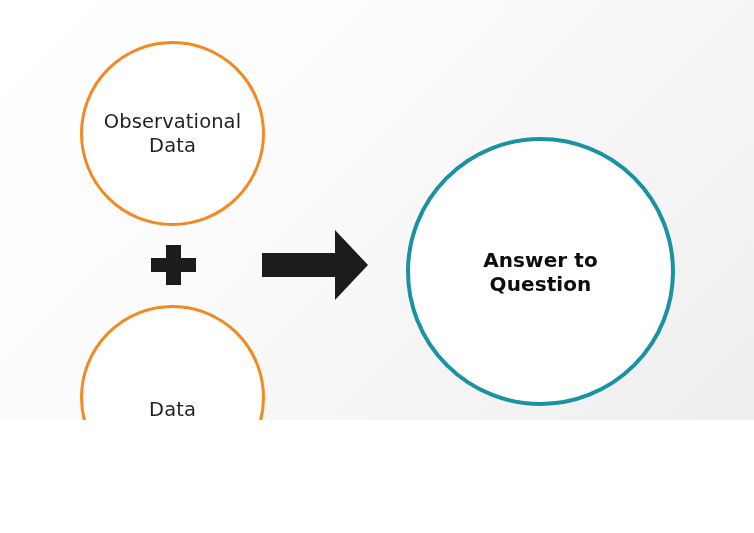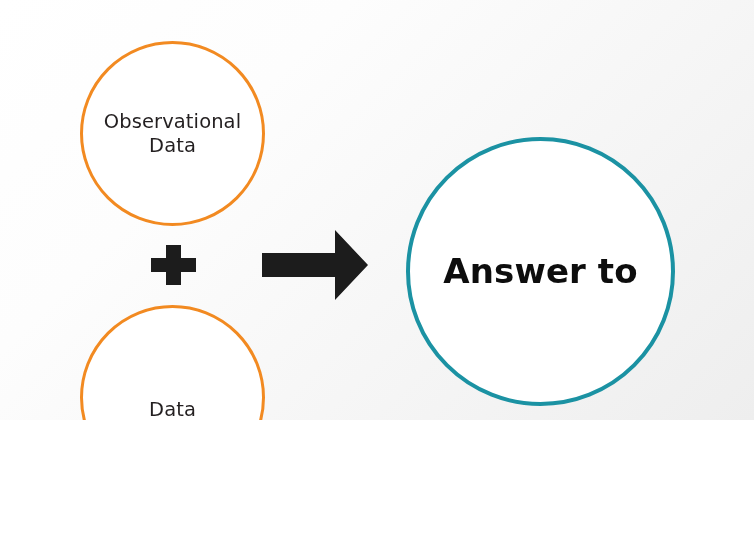--- a/index.html
+++ b/index.html
@@ -58,21 +58,21 @@
   }
   
   #circle-answer {
     left: 406px;
     top: 137px;
     width: 269px;
     height: 269px;
     border: 4px solid #1B92A3;
   }
   #circle-answer .node-label {
-    font-size: 34px;
+    font-size: 20px;
     font-weight: 700;
     color: #0d0d0d;
     width: 230px;
     line-height: 1.2;
   }
   
   #plus-operator {
     position: absolute;
     left: 151px;
     top: 245px;
@@ -124,16 +124,16 @@
   <div id="plus-operator">
     <div class="bar-h"></div>
     <div class="bar-v"></div>
   </div>
 
   <svg id="flow-arrow" viewBox="0 0 108 74">
     <polygon points="1,25 74,25 74,2 107,37 74,72 74,49 1,49" fill="#1C1C1C"></polygon>
   </svg>
 
   <div class="node-circle" id="circle-answer">
-    <span class="node-label"><span>Answer to</span><br></span>
+    <span class="node-label"><span>Answer to</span><br><span>Question</span></span>
   </div>
 
 </div>
 
 </body></html>

